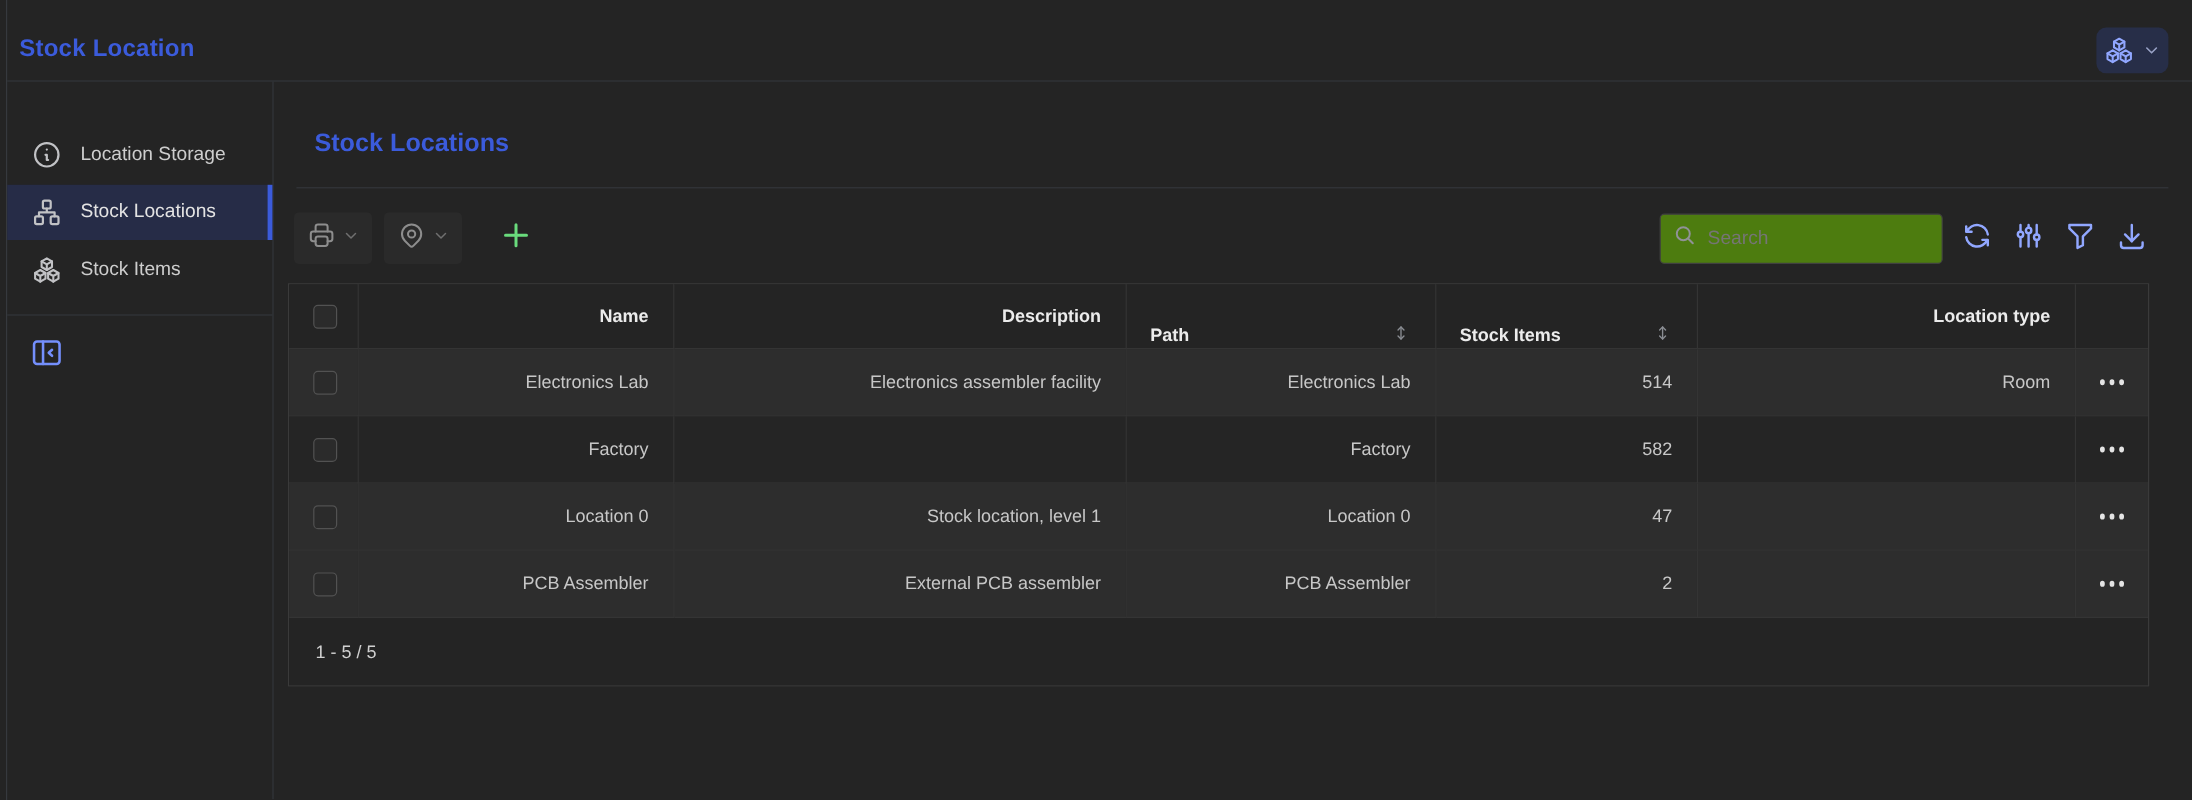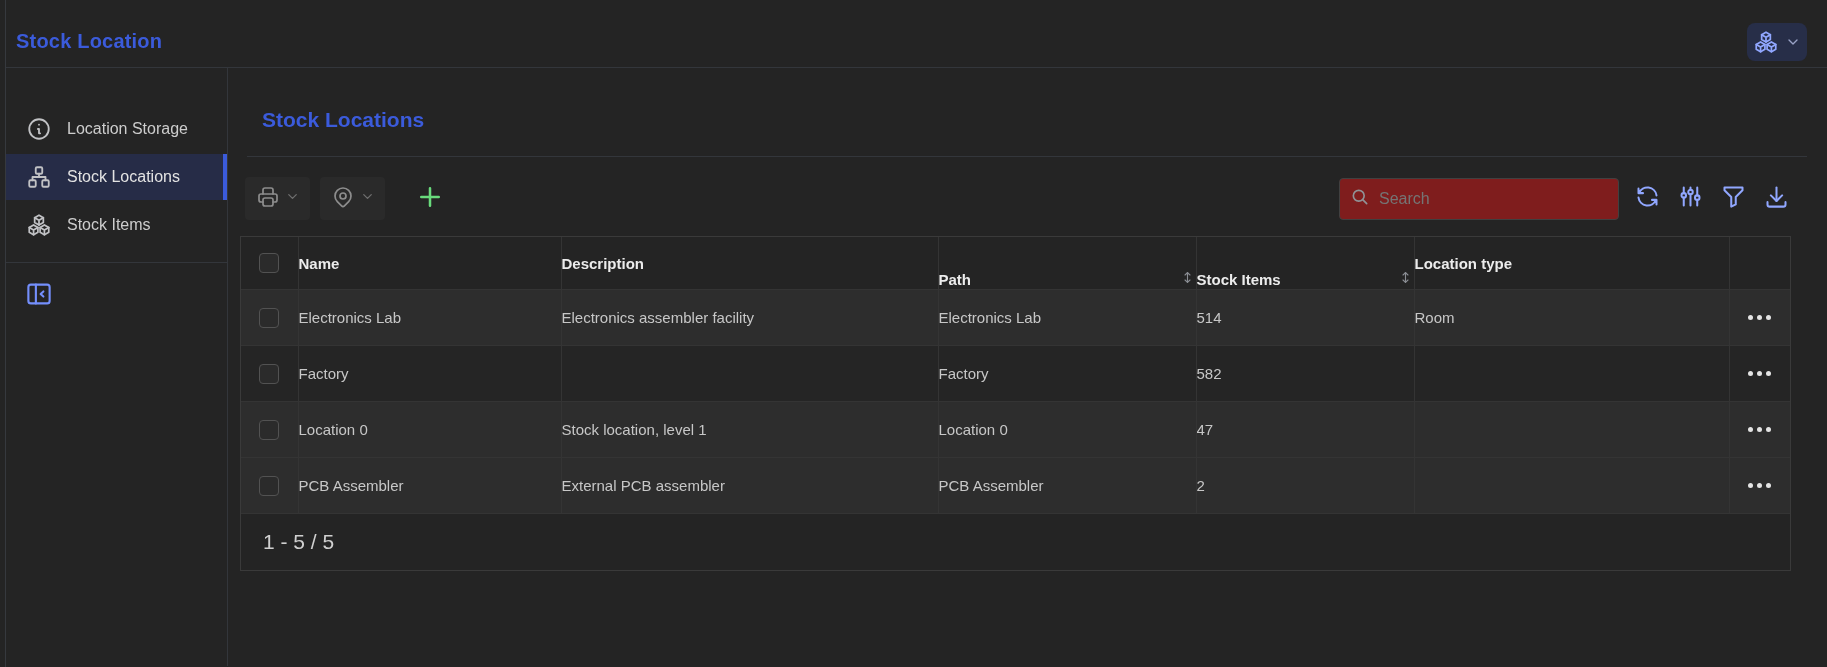--- a/index.html
+++ b/index.html
@@ -31,49 +31,49 @@
 
   
   .toolbar { margin:20px 36px 0 12px; display:flex; align-items:center; justify-content:space-between; }
   .tb-left { display:flex; align-items:center; gap:10px; padding-left:5px; }
   .tb-btn { width:65px; height:43px; background:#2a2a2a; border-radius:4px; display:flex;
             align-items:center; justify-content:center; gap:5px; color:#8d8d8d; cursor:pointer; }
   .tb-btn .chev { color:#6f6f6f; }
   .add-btn { margin-left:18px; width:34px; height:43px; display:flex; align-items:center;
              justify-content:center; color:#69db7c; cursor:pointer; }
   .tb-right { display:flex; align-items:center; gap:13px; }
-  .search-box { width:280px; height:42px; background:#7f1d1d; border:1px solid #404040; border-radius:4px;
+  .search-box { width:236px; height:42px; background:#4d7c0f; border:1px solid #404040; border-radius:4px;
                 display:flex; align-items:center; padding:0 10px; gap:9px; }
   .search-box input { flex:1; background:transparent; border:none; outline:none; color:#d5d5d5;
                       font-size:16px; font-family:"Liberation Sans", sans-serif; }
   .search-box input::placeholder { color:#757575; }
   .icon-btn { width:30px; height:30px; display:flex; align-items:center; justify-content:center;
               color:#91a7ff; cursor:pointer; }
 
   
   .table-wrap { margin:16px 36px 0 12px; width:1551px; border:1px solid #3a3a3a; background:#242424; }
   table { width:100%; border-collapse:collapse; table-layout:fixed; font-size:15px; }
-  th, td { border-right:1px solid #343434; border-bottom:1px solid #343434; padding:0 0;
-           text-align:left; overflow:hidden; white-space:nowrap; }
+  th, td { border-right:1px solid #343434; border-bottom:1px solid #343434; padding:0 20px;
+           text-align:right; overflow:hidden; white-space:nowrap; }
   th:last-child, td:last-child { border-right:none; }
   thead th { height:43px; font-weight:700; color:#ececec; background:#242424; font-size:15px; }
   tbody td { height:56px; color:#c7c7c7; }
   tbody tr.odd  { background:#2d2d2d; }
   tbody tr.even { background:#252525; }
   .th-flex { display:flex; align-items:center; justify-content:space-between;margin-top:32px; }
   .sort-ic { color:#8a8d93; flex-shrink:0; }
   .cb { width:20px; height:20px; border:1px solid #525252; border-radius:4px; background:#2b2b2b;
         margin:0 auto; cursor:pointer; }
   .dots { display:flex; gap:4px; justify-content:center; cursor:pointer; }
   .dots span { width:5px; height:5px; border-radius:50%; background:#e4e4e4; }
 
   
   .tfoot { height:56px; display:flex; align-items:center; justify-content:space-between;
            padding:0 16px 0 22px; background:#242424; }
-  .rec-count { color:#d0d0d0; font-size:21px; }
+  .rec-count { color:#d0d0d0; font-size:15px; }
   .foot-right { display:flex; align-items:center; gap:12px; }
   .rpp-label { color:#c1c2c5; font-size:15px; margin-right:4px; }
   .page-size { width:66px; height:34px; border:1px solid #4a4a4a; border-radius:4px; display:flex;
                align-items:center; justify-content:center; gap:6px; color:#eeeeee; font-size:15px; cursor:pointer; }
   .pg-btn { width:32px; height:34px; border:1px solid #3a3a3a; border-radius:4px; background:#2b2b2b;
             display:flex; align-items:center; justify-content:center; color:#909296; cursor:pointer; }
   .pg-btn.dim { color:#6d7076; }
   .pg-active { width:32px; height:34px; border-radius:4px; background:#3b5bdb; color:#ffffff;
                display:flex; align-items:center; justify-content:center; font-size:15px; cursor:pointer; }
 </style>

